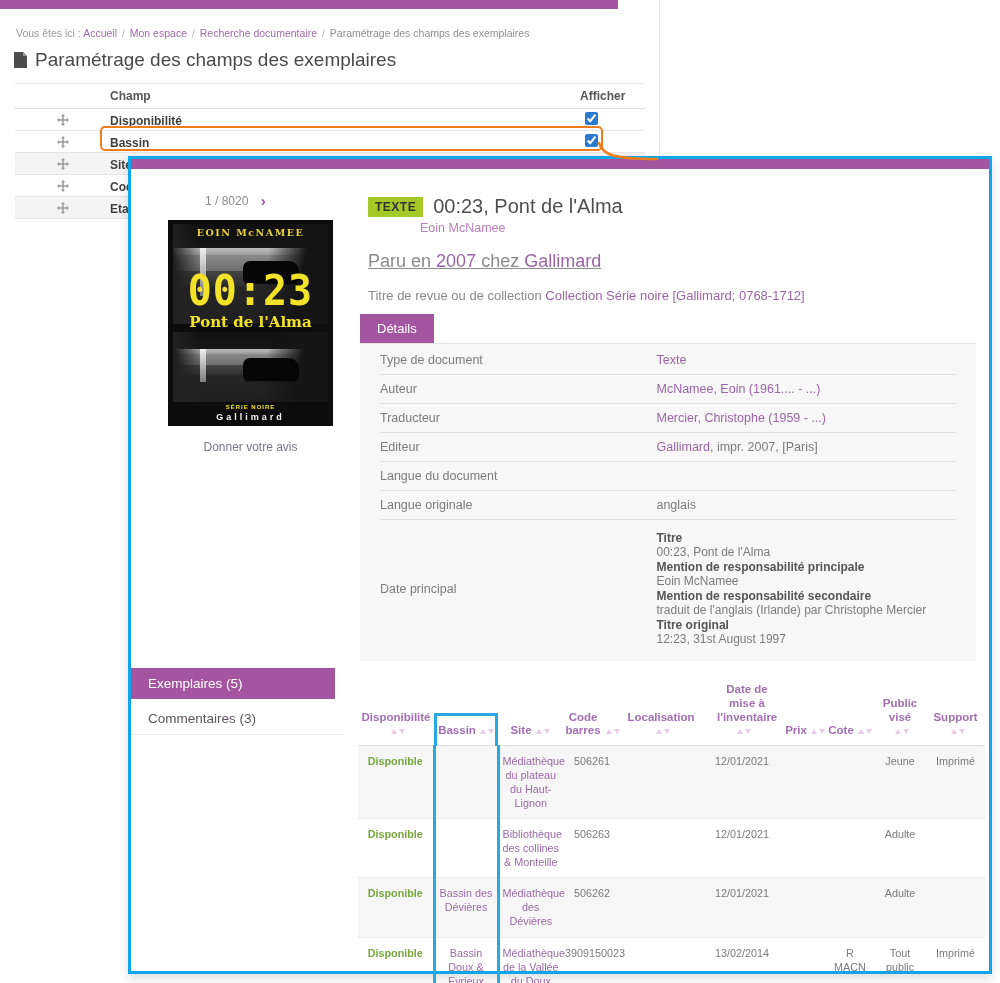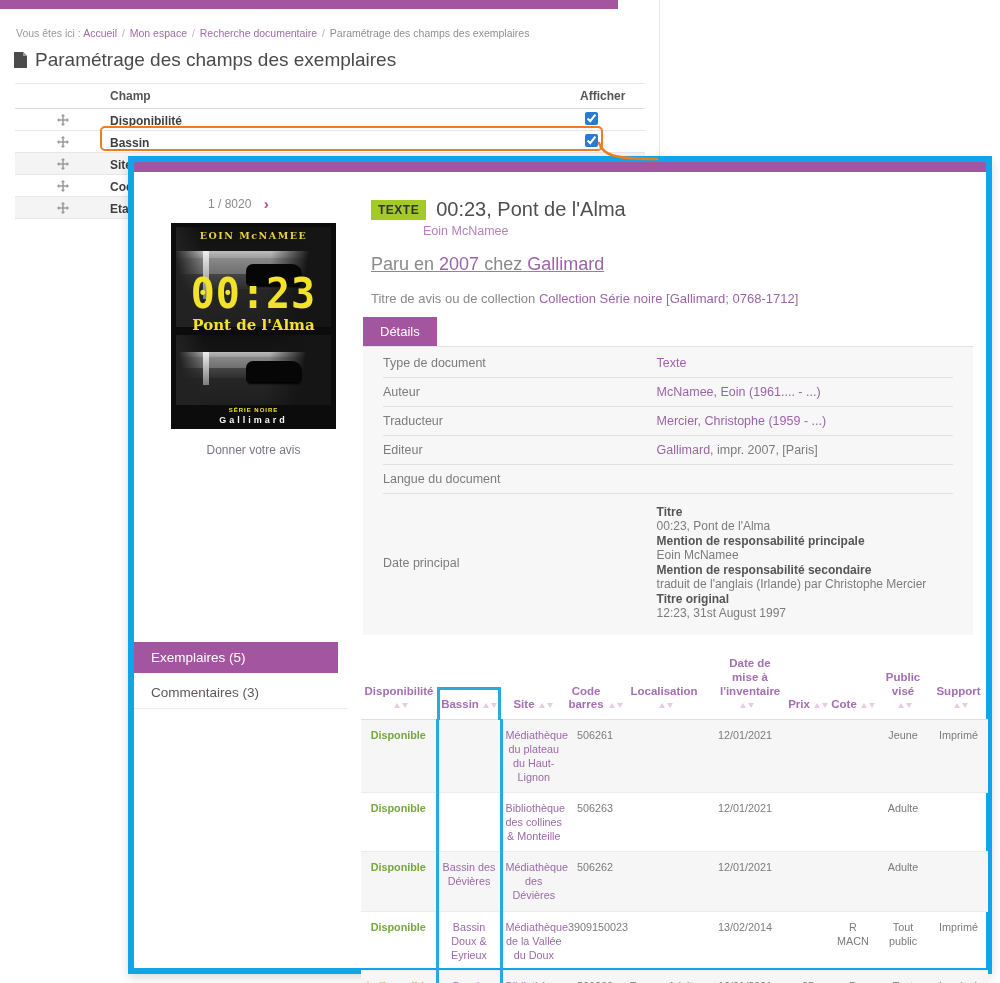--- a/index.html
+++ b/index.html
@@ -25,21 +25,21 @@
   .fields .c-drag{text-align:center;}
   .fields .drag svg{display:block;margin:0 auto;}
   .fields .field-label{font-size:12px;font-weight:700;color:#3f3f3f;}
   .fields input[type=checkbox]{width:13px;height:13px;margin:0 0 0 5px;accent-color:#2a7ad0;}
   
   .callout-box{position:absolute;left:100px;top:126px;width:499px;height:21px;
     border:2px solid #ee7d1d;border-radius:5px;z-index:12;pointer-events:none;}
   .callout-tail{position:absolute;left:597px;top:140px;z-index:12;pointer-events:none;}
   
   .overlay{position:absolute;left:128px;top:156px;width:864px;height:818px;box-sizing:border-box;
-    background:#fff;border:6px solid #0ea5e9;z-index:10;box-shadow:0 4px 10px rgba(0,0,0,.14);}
+    background:#fff;border:3px solid #0ea5e9;z-index:10;box-shadow:0 4px 10px rgba(0,0,0,.14);}
   .m-bar{height:10px;background:#a3569f;}
   .top-sec{display:flex;align-items:flex-start;}
   .ts-left{width:227px;flex:none;}
   .pager{margin:23px 0 0 74px;font-size:12px;color:#8a8a8a;}
   .pager .next{color:#a3569f;font-weight:700;font-size:15px;margin-left:9px;vertical-align:-1px;cursor:pointer;}
   
   .cover{position:relative;width:165px;height:206px;margin:11px 0 0 37px;background:#0c0c0c;overflow:hidden;}
   .photo{position:absolute;left:5px;right:5px;
     background:
       linear-gradient(100deg,rgba(0,0,0,0) 58%,#151515 80%),
@@ -230,21 +230,21 @@
       </div>
       <a class="rec-author" href="#">Eoin McNamee</a>
 
       <p class="pub-line">
         <span>Paru en</span>
         <a href="#">2007</a>
         <span>chez</span>
         <a href="#">Gallimard</a>
       </p>
       <p class="coll-line">
-        <span>Titre de avis ou de collection</span>
+        <span>Titre de revue ou de collection</span>
         <a href="#" class="plink">Collection Série noire [Gallimard; 0768-1712]</a>
       </p>
 
       <div class="d-tab">Détails</div>
 
       <div class="d-panel">
         <div>
             <div class="d-row">
               <div class="d-label">Type de document</div>
               <div class="d-val"><a class="plink" href="#">Texte</a></div>
@@ -256,20 +256,24 @@
             <div class="d-row">
               <div class="d-label">Traducteur</div>
               <div class="d-val"><a class="plink" href="#">Mercier, Christophe (1959 - ...)</a></div>
             </div>
             <div class="d-row">
               <div class="d-label">Editeur</div>
               <div class="d-val"><a class="plink" href="#">Gallimard</a>, impr. 2007, [Paris]</div>
             </div>
             <div class="d-row">
               <div class="d-label">Langue du document</div>
+            </div>
+            <div class="d-row">
+              <div class="d-label">Langue originale</div>
+              <div class="d-val">anglais</div>
             </div>
           </div>
         <div class="d-row main">
           <div class="d-label">Date principal</div>
           <div class="d-val">
               <b>Titre</b>
               <p>00:23, Pont de l'Alma</p>
               <b>Mention de responsabilité principale</b>
               <p>Eoin McNamee</p>
               <b>Mention de responsabilité secondaire</b>

